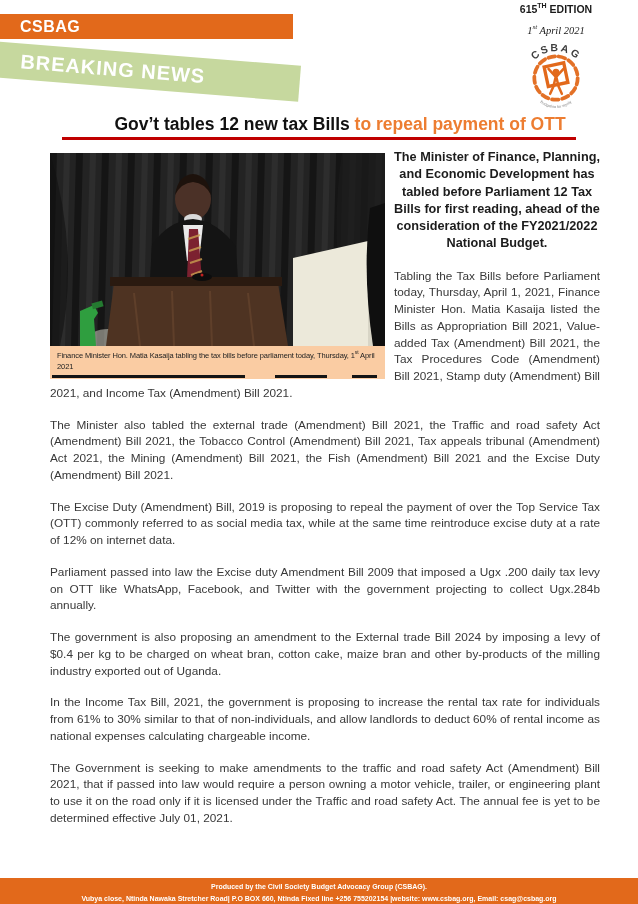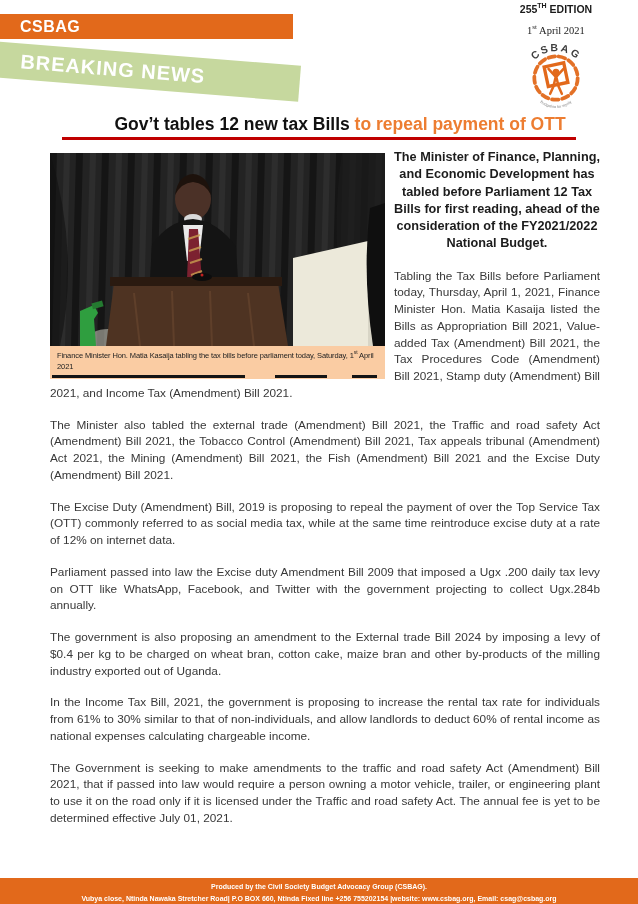--- a/index.html
+++ b/index.html
@@ -18,21 +18,21 @@
   }
   .breaking-band {
     position:absolute; left:-8px; top:41px; width:310px; height:36px;
     background:#C6D89E; transform:rotate(4.6deg); transform-origin:0 0;
     display:flex; align-items:center; padding-left:30px;
     color:#fff; font-weight:bold; font-size:20px; letter-spacing:1px;
   }
   .meta { position:absolute; right:14px; top:2px; width:136px; text-align:center; }
   .edition { font-size:10.5px; font-weight:bold; color:#1a1a1a; }
   .edition sup { font-size:7px; }
-  .issue-date { margin-top:8px; font-size:10.5px; font-family:"Liberation Serif", serif; color:#222; }
+  .issue-date { margin-top:8px; font-size:10.5px; font-style:italic; font-family:"Liberation Serif", serif; color:#222; }
   .issue-date sup { font-size:7px; }
   .logo-wrap { margin-top:3px; }
   
   .headline { text-align:center; font-size:17.5px; font-weight:bold; color:#111; margin-top:4px;margin-left:42px; }
   .headline .accent { color:#ED7D31; }
   .headline-rule { width:514px; height:3px; background:#C00000; margin:2px auto 0 auto; }
   
   .article { padding:9px 38px 0 50px; font-size:11.8px; line-height:1.42; text-align:justify; }
   .photo-block { float:left; width:335px; margin:4px 9px 2px 0; }
   .photo-frame { display:block; width:335px; height:193px; }
@@ -65,21 +65,21 @@
 
   <div class="header">
     <div class="brand-bar">
       <span>CSBAG</span>
     </div>
     <div class="breaking-band">
       <span>BREAKING NEWS</span>
     </div>
 
     <div class="meta">
-      <div class="edition"><span>255</span><sup>TH</sup><span> EDITION</span></div>
+      <div class="edition"><span>615</span><sup>TH</sup><span> EDITION</span></div>
       <div class="issue-date"><span>1</span><sup>st</sup><span> April 2021</span></div>
       <div class="logo-wrap">
         <svg width="86" height="70" viewBox="0 0 100 84">
           <defs>
             <path id="lg-arc-top" d="M 16 40 A 36 36 0 0 1 84 40" fill="none"></path>
             <path id="lg-arc-bot" d="M 24 69 A 30 30 0 0 0 76 69" fill="none"></path>
           </defs>
           <circle cx="50" cy="48" r="26" fill="none" stroke="#E2691B" stroke-width="4.5" stroke-dasharray="8 4.5" stroke-linecap="round" opacity="0.95"></circle>
           <rect x="38" y="32" width="24" height="24" fill="none" stroke="#E2691B" stroke-width="4" transform="rotate(-12 50 44)"></rect>
           <circle cx="50" cy="41" r="4.2" fill="#E2691B"></circle>
@@ -137,21 +137,21 @@
           <line x1="122" y1="138" x2="124" y2="193"></line>
           <line x1="160" y1="138" x2="162" y2="193"></line>
           <line x1="198" y1="140" x2="204" y2="193"></line>
         </g>
         <ellipse cx="152" cy="124" rx="10" ry="4" fill="#0d0d0d"></ellipse>
         <circle cx="152" cy="122" r="1.5" fill="#c02020"></circle>
         <path d="M30,158 L44,152 L48,160 L44,166 L46,193 L30,193 Z" fill="#2f9e3f"></path>
         <rect x="42" y="149" width="11" height="6" fill="#247a30" transform="rotate(-15 47 152)"></rect>
       </svg>
       <div class="caption">
-        <span>Finance Minister Hon. Matia Kasaija tabling the tax bills before parliament today, Saturday, 1</span><sup>st</sup><span> April 2021</span>
+        <span>Finance Minister Hon. Matia Kasaija tabling the tax bills before parliament today, Thursday, 1</span><sup>st</sup><span> April 2021</span>
       </div>
       <div class="redact-row">
         <span class="redact-a"></span>
         <span class="redact-b"></span>
         <span class="redact-c"></span>
       </div>
     </div>
 
     <p class="intro">The Minister of Finance, Planning, and Economic Development has tabled before Parliament 12 Tax Bills for first reading, ahead of the consideration of the FY2021/2022 National Budget.</p>
     <p class="body">Tabling the Tax Bills before Parliament today, Thursday, April 1, 2021, Finance Minister Hon. Matia Kasaija listed the Bills as Appropriation Bill 2021, Value-added Tax (Amendment) Bill 2021, the Tax Procedures Code (Amendment) Bill 2021, Stamp duty (Amendment) Bill 2021, and Income Tax (Amendment) Bill 2021.</p>

